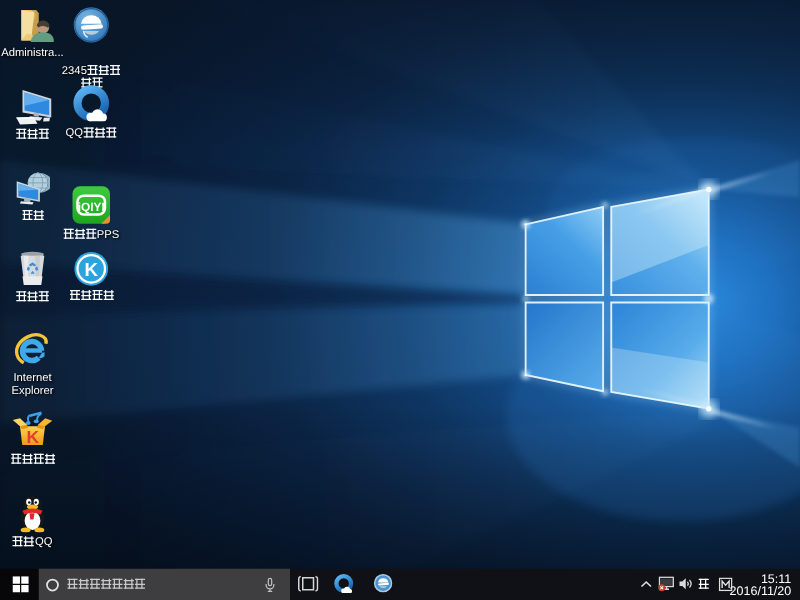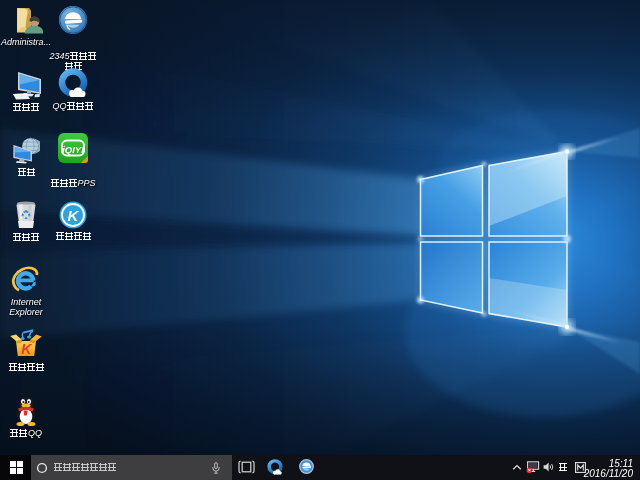--- a/index.html
+++ b/index.html
@@ -1,15 +1,15 @@
 <!DOCTYPE html>
 <html><head><meta charset="utf-8">
 <style>
 html,body{margin:0;padding:0;width:640px;height:480px;overflow:hidden;background:#0a1c33;font-family:"Liberation Sans",sans-serif;}
-#desk{position:relative;width:518px;height:480px;font-style:italic;}
+#desk{position:relative;width:518px;height:480px;}
 #wall{position:absolute;left:0;top:0;}
 .cell{position:absolute;width:64px;text-align:center;color:#fff;font-size:9px;line-height:10px;}
 .cell .lb{text-shadow:1px 1px 2px rgba(0,0,0,.9), 0 0 2px rgba(0,0,0,.8);letter-spacing:0px;filter:grayscale(1);}
 .ic{display:block;margin:0 auto;}
 .cj{display:inline-block;width:8px;height:8px;margin:0 0.5px;vertical-align:-0.5px;background-image:linear-gradient(#fff,#fff),linear-gradient(#fff,#fff),linear-gradient(#fff,#fff),linear-gradient(#fff,#fff),linear-gradient(#fff,#fff);background-size:8px 1px,8px 1px,8px 1px,1px 8px,1px 8px;background-position:0 0,0 3.5px,0 7px,1.5px 0,5.5px 0;background-repeat:no-repeat;}
 .cj2{background-position:0 1px,0 4px,0 7px,1px 0,6px 0;}
 .cjg{background-image:linear-gradient(#c8c8c8,#c8c8c8),linear-gradient(#c8c8c8,#c8c8c8),linear-gradient(#c8c8c8,#c8c8c8),linear-gradient(#c8c8c8,#c8c8c8),linear-gradient(#c8c8c8,#c8c8c8);}
 #bar{position:absolute;left:0;top:455px;width:640px;height:25px;background:#101116;}
 #start{position:absolute;left:0;top:0;width:31px;height:25px;background:#070709;}
 #sbox{position:absolute;left:31px;top:0;width:201px;height:25px;background:#3e3e40;border:0;}
@@ -209,34 +209,34 @@
 <ellipse cx="21" cy="11" rx="4.6" ry="9.6" fill="none" stroke="#7fa3b6" stroke-width="0.9"></ellipse>
 <path d="M11.4,11 h19.2 M12.8,6 h16.4 M12.8,16 h16.4" stroke="#7fa3b6" stroke-width="0.9" fill="none"></path>
 <polygon points="1,9.5 23,16.5 23,29 1,25" fill="#cdd4da"></polygon>
 <polygon points="2.6,11.6 21.4,17.5 21.4,27.2 2.6,23.6" fill="#2e8ae0"></polygon>
 <polygon points="2.6,11.6 21.4,17.5 2.6,18.5" fill="#6cb4ee" opacity="0.85"></polygon>
 <polygon points="8,25 14,26 14,29.5 8,28.7" fill="#aab2ba"></polygon>
 <polygon points="5,28.5 17,29.5 16,31.5 4,30.5" fill="#e4e9ee"></polygon>
 </svg>
 <div class="lb" style="margin-top:3px;"><i class="cj"></i><i class="cj cj2"></i></div>
 </div>
-<div class="cell" style="left:41px;top:132px;">
+<div class="cell" style="left:41px;top:148px;">
 <svg class="ic" width="32" height="32" viewBox="0 0 32 32">
 <defs>
           <linearGradient id="iqy" x1="0" y1="0" x2="0" y2="1">
             <stop offset="0" stop-color="#3ecb3e"></stop>
             <stop offset="1" stop-color="#1ea41e"></stop>
           </linearGradient>
         </defs>
 <rect x="1" y="1" width="30" height="30" rx="6" fill="url(#iqy)"></rect>
 <path d="M24,31 L31,24 L31,28 a3,3 0 0 1 -3,3 z" fill="#f08c30"></path>
 <rect x="5" y="8.5" width="22" height="15" rx="5" fill="none" stroke="#fff" stroke-width="2"></rect>
 <text x="16" y="20.5" text-anchor="middle" font-family="Liberation Sans" font-size="9.5" font-weight="bold" fill="#fff">iQIYI</text>
 </svg>
-<div class="lb" style="margin-top:14px;"><i class="cj"></i><i class="cj cj2"></i><i class="cj"></i>PPS</div>
+<div class="lb" style="margin-top:2px;"><i class="cj"></i><i class="cj cj2"></i><i class="cj"></i>PPS</div>
 </div>
 <div class="cell" style="left:-6px;top:200px;">
 <svg class="ic" width="30" height="29" viewBox="0 0 30 29">
 <polygon points="6,3 24,3 22.5,7 7.5,7" fill="#b9bec3"></polygon>
 <ellipse cx="15" cy="3.2" rx="9" ry="1.8" fill="#9aa0a6"></ellipse>
 <polygon points="5.5,4.5 24.5,4.5 21.5,28 8.5,28" fill="#d6dadd"></polygon>
 <polygon points="8,4.5 12,4.5 11,28 9.5,28" fill="#eceef0" opacity="0.8"></polygon>
 <polygon points="17,4.5 21,4.5 20,28 18,28" fill="#c2c7cb" opacity="0.7"></polygon>
 <path d="M7,21 l16,0 -1,7 -14,0 z" fill="#e9ebed"></path>
 <g fill="#3f8fd8">

